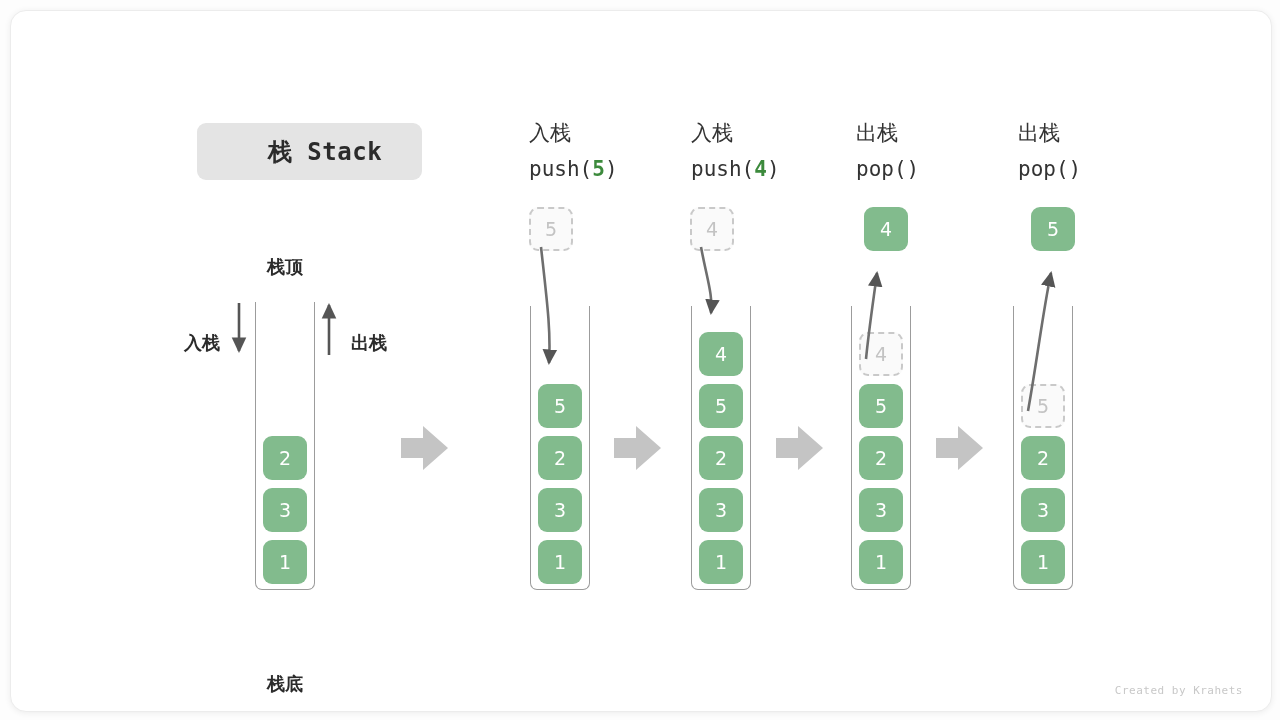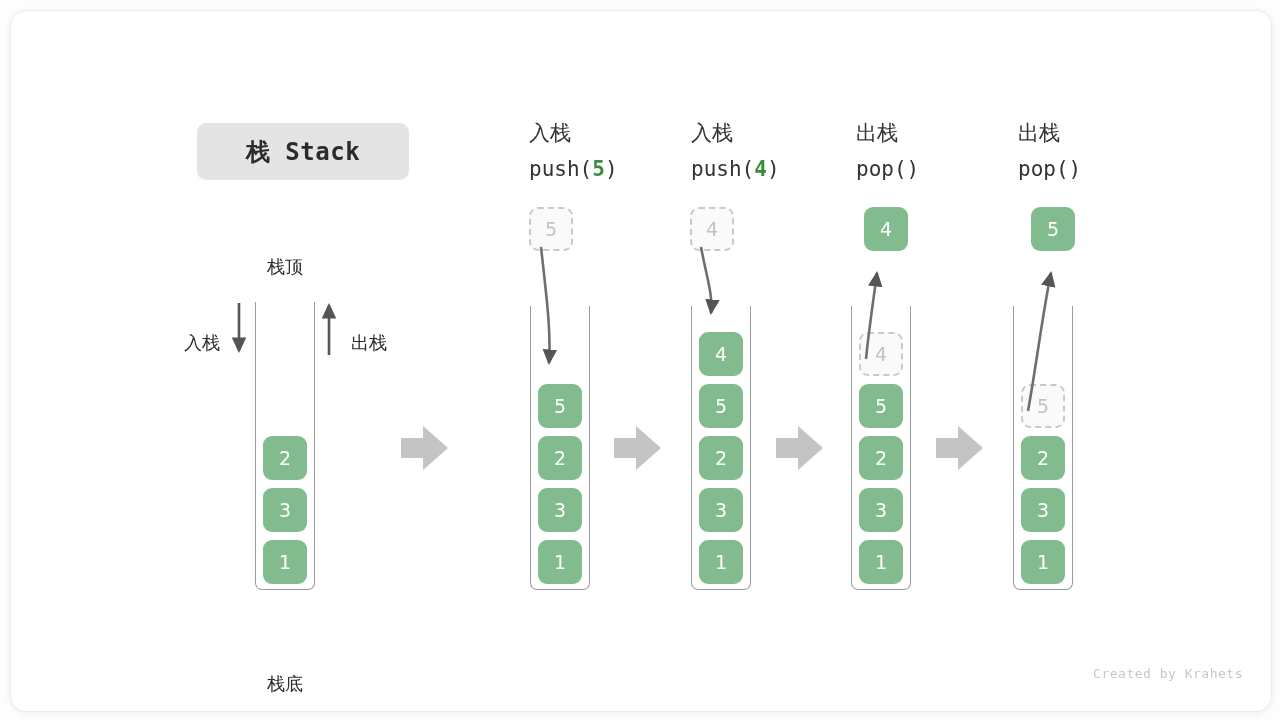--- a/index.html
+++ b/index.html
@@ -22,36 +22,37 @@
     border-radius: 16px;
     border: 1px solid #ececec;
     box-shadow: 0 1px 6px rgba(0,0,0,0.07);
     overflow: hidden;
   }
 
   
   .title-badge {
     position: absolute;
     left: 186px; top: 112px;
-    width: 212px; height: 57px;
+    width: 194px; height: 57px;
     background: #e4e4e4;
     border-radius: 9px;
     display: flex; align-items: center; justify-content: center;
     font-family: "DejaVu Sans Mono", monospace;
     font-size: 24px;
     font-weight: bold;
     color: #2b2b2b;
     letter-spacing: 0.5px;
+    padding-left: 31px;
   }
 
   
   .lbl {
     position: absolute;
     font-family: "DejaVu Sans", sans-serif;
-    font-weight: normal;
+    font-weight: bold;
     font-size: 18px;
     color: #2b2b2b;
     white-space: nowrap;
   }
   .op-label {
     position: absolute;
     font-family: "DejaVu Sans Mono", monospace;
     font-size: 21px;
     color: #333333;
     white-space: nowrap;
@@ -95,23 +96,23 @@
   
   svg.overlay {
     position: absolute;
     left: 0; top: 0;
     width: 1260px; height: 700px;
     pointer-events: none;
   }
 
   .credit {
     position: absolute;
-    right: 28px; bottom: 30px;
+    right: 28px; bottom: 14px;
     font-family: "DejaVu Sans Mono", monospace;
-    font-size: 13px;
+    font-size: 11px;
     color: #c8c8c8;
     letter-spacing: 0.5px;
   }
 </style>
 </head>
 <body>
 
 <div id="root">
   <div class="card">
 

